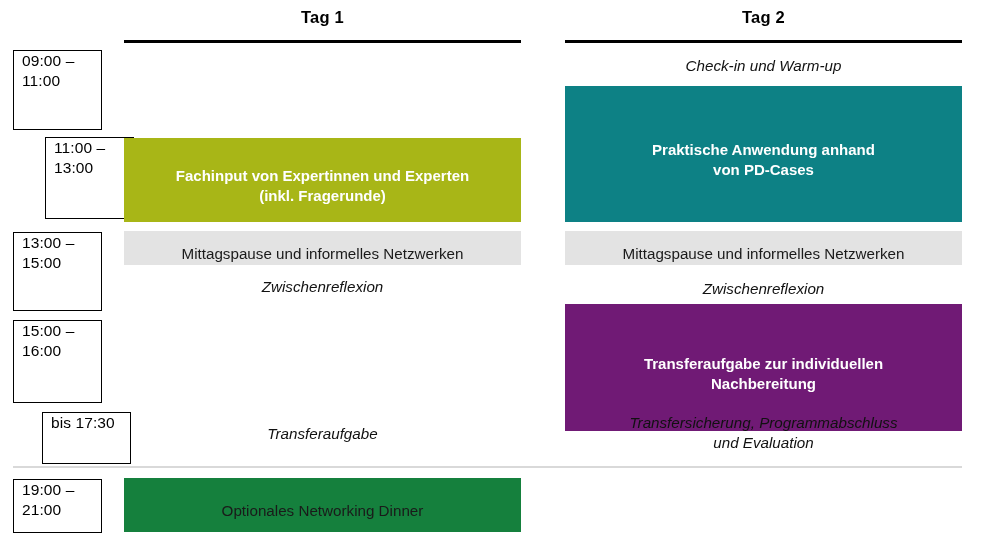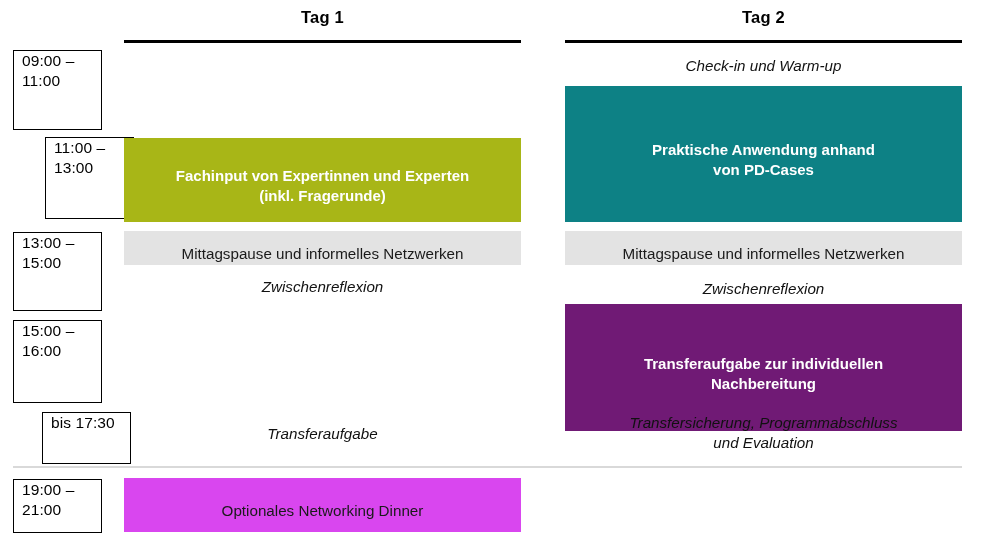--- a/index.html
+++ b/index.html
@@ -100,17 +100,17 @@
   <div class="block" style="left:565px;top:304px;height:127px;background:#701a75;">
     <span class="bt">Transferaufgabe zur individuellen
 Nachbereitung</span>
   </div>
 
   <div class="cap" style="left:565px;top:413px;">Transfersicherung, Programmabschluss
 und Evaluation</div>
 
   <div class="divider"></div>
 
-  <div class="block grey" style="left:124px;top:478px;height:54px;background:#d946ef;">
+  <div class="block grey" style="left:124px;top:478px;height:54px;background:#15803d;">
     <span class="bt">Optionales Networking Dinner</span>
   </div>
 
 </div>
 
 </body></html>

